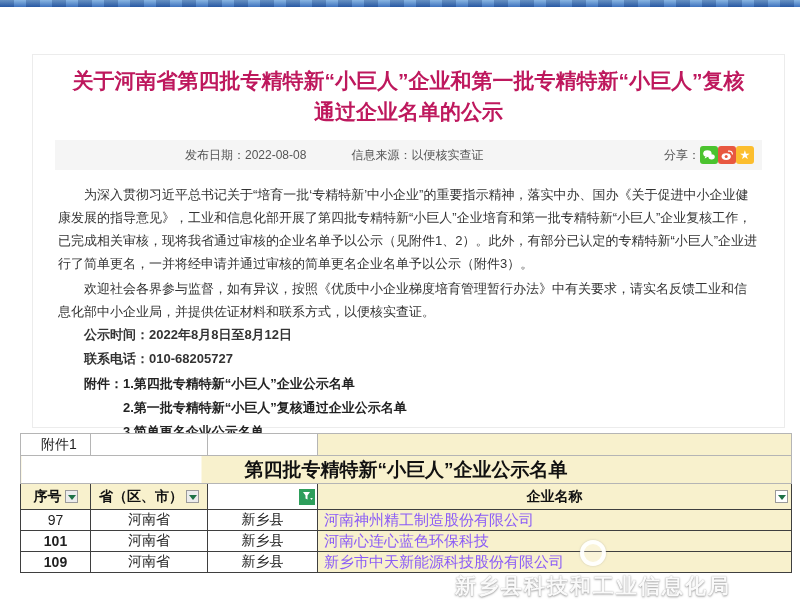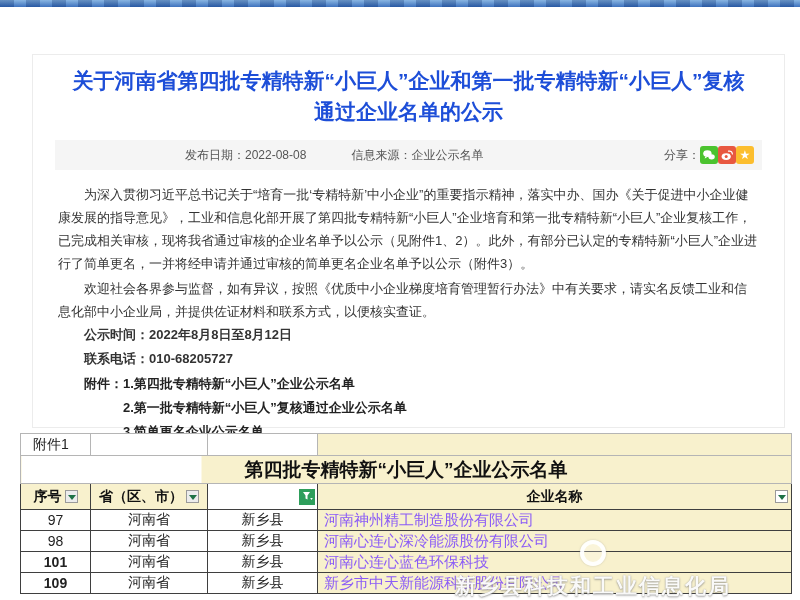--- a/index.html
+++ b/index.html
@@ -15,21 +15,21 @@
 
   
   .breadcrumb { position:absolute; left:35px; top:17px; font-size:12px; color:#777; }
   .breadcrumb span { margin-right:4px; }
   .breadcrumb .sep { color:#999; margin:0 3px; }
 
   
   .card { position:absolute; left:32px; top:54px; width:753px; height:374px;
     background:#fff; border:1px solid #ececec; }
   .art-title { margin:10px auto 0; width:688px; text-align:center;
-    color:#1d4ed8; font-size:21px; font-weight:bold; line-height:31px; }
+    color:#be185d; font-size:21px; font-weight:bold; line-height:31px; }
   .meta { margin:13px 22px 0 22px; height:30px; background:#f5f5f5;
     display:flex; align-items:center; font-size:12px; color:#555; }
   .meta .m1 { margin-left:130px;text-align:center; }
   .meta .m2 { margin-left:45px; }
   .meta .share { margin-left:auto; margin-right:8px; display:flex; align-items:center; }
   .sicon { width:18px; height:18px; border-radius:3px; display:inline-flex; align-items:center; justify-content:center; }
   .sicon.wechat { background:#4bc32f; }
   .sicon.weibo  { background:#e85840; }
   .sicon.qzone  { background:#fcbe2e; color:#fff; font-size:12px; line-height:1; }
 
@@ -38,21 +38,21 @@
   .boldline { text-indent:2em; font-weight:bold; color:#333; line-height:24px; }
   .att-row { display:flex; margin-left:26px; font-weight:bold; color:#222; line-height:24px; font-size:13px; margin-top:1px; }
   .att-items div { line-height:24px; }
   .sign-date { margin:14px 40px 0 0; text-align:right; font-size:13px; color:#333; }
 
   
   .xls { position:absolute; left:0; top:433px; width:800px; height:167px; overflow:hidden; background:#fff; }
   table.sheet { table-layout:fixed; width:771px; margin-left:20px; border-collapse:collapse; }
   table.sheet td, table.sheet th { overflow:hidden; white-space:nowrap; }
   .rA td { border:1px solid #b5b5b5; height:22px; font-size:14px; color:#222; background:#fff; }
-  .rA td.att { padding-left:12px; }
+  .rA td.att { padding-left:20px; }
   .rT td { border:1px solid #b5b5b5; height:28px; text-align:center; font-size:19px; font-weight:bold; color:#111;
     background:linear-gradient(to right,#ffffff 0 180px,#f8f1cd 180px 100%); }
   .rH th { border:1px solid #3f3f3f; height:26px; font-size:14px; font-weight:bold; color:#111;
     background:#f8f1cd; text-align:center; position:relative; }
   .rH th.c3 { background:#fff; }
   .rD td { border:1px solid #3f3f3f; height:21px; font-size:14px; color:#222; text-align:center; background:#fff; }
   .rD td.c4 { background:#f8f1cd; text-align:left; padding-left:6px; font-size:15px; color:#8b5cf6; }
   .cream { background:#f8f1cd !important; }
 
   .fbtn { display:inline-block; width:13px; height:13px; background:#ececec; border:1px solid #9a9a9a;
@@ -78,21 +78,21 @@
   <div class="topbar">
       <div class="dashes"></div>
     </div>
 
 
   <div class="card">
     <div class="art-title">关于河南省第四批专精特新“小巨人”企业和第一批专精特新“小巨人”复核通过企业名单的公示</div>
 
     <div class="meta">
       <span class="m1"><span>发布日期：</span><span>2022-08-08</span></span>
-      <span class="m2"><span>信息来源：</span><span>企业公示名单</span></span>
+      <span class="m2"><span>信息来源：</span><span>以便核实查证</span></span>
       <span class="share">
         <span>分享：</span>
         <span class="sicon wechat">
           <svg width="14" height="14" viewBox="0 0 14 14">
               <ellipse cx="5.4" cy="5.6" rx="4.2" ry="3.4" fill="#fff"></ellipse>
               <ellipse cx="9.6" cy="8.8" rx="3.2" ry="2.6" fill="#fff"></ellipse>
               <path d="M3.5 8.5 L2.6 10.6 L5 9.4 Z" fill="#fff"></path>
             </svg>
         </span>
         <span class="sicon weibo">
@@ -154,26 +154,20 @@
         </th>
         <th><span>企业名称</span><span class="fbtn right"></span></th>
       </tr>
       <tr class="rD">
         <td>97</td>
         <td>河南省</td>
         <td>新乡县</td>
         <td class="c4">河南神州精工制造股份有限公司</td>
       </tr>
       <tr class="rD">
-        <td>98</td>
-        <td>河南省</td>
-        <td>新乡县</td>
-        <td class="c4">河南心连心深冷能源股份有限公司</td>
-      </tr>
-      <tr class="rD">
         <td style="font-weight:bold">101</td>
         <td>河南省</td>
         <td>新乡县</td>
         <td class="c4">河南心连心蓝色环保科技</td>
       </tr>
       <tr class="rD">
         <td style="font-weight:bold">109</td>
         <td>河南省</td>
         <td>新乡县</td>
         <td class="c4">新乡市中天新能源科技股份有限公司</td>

